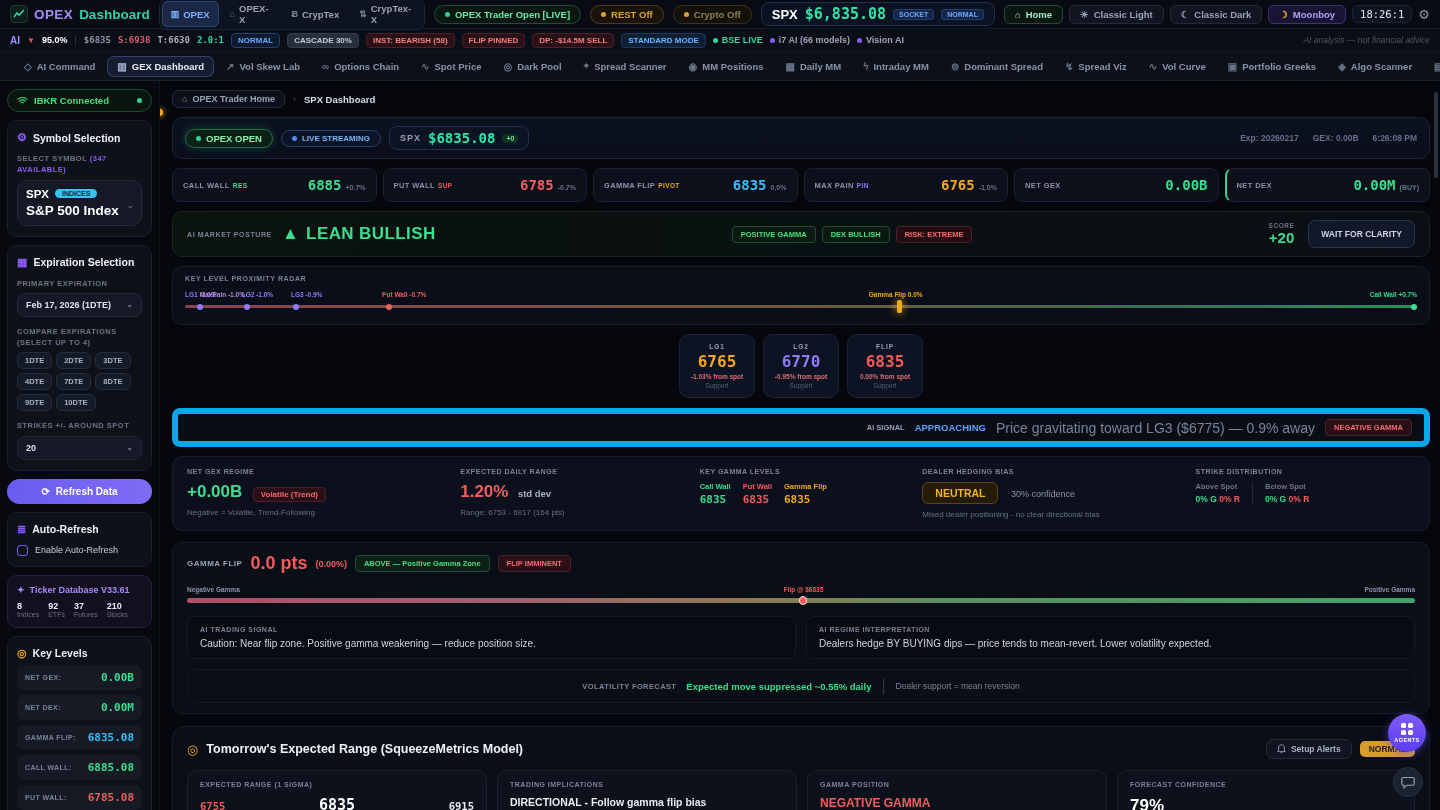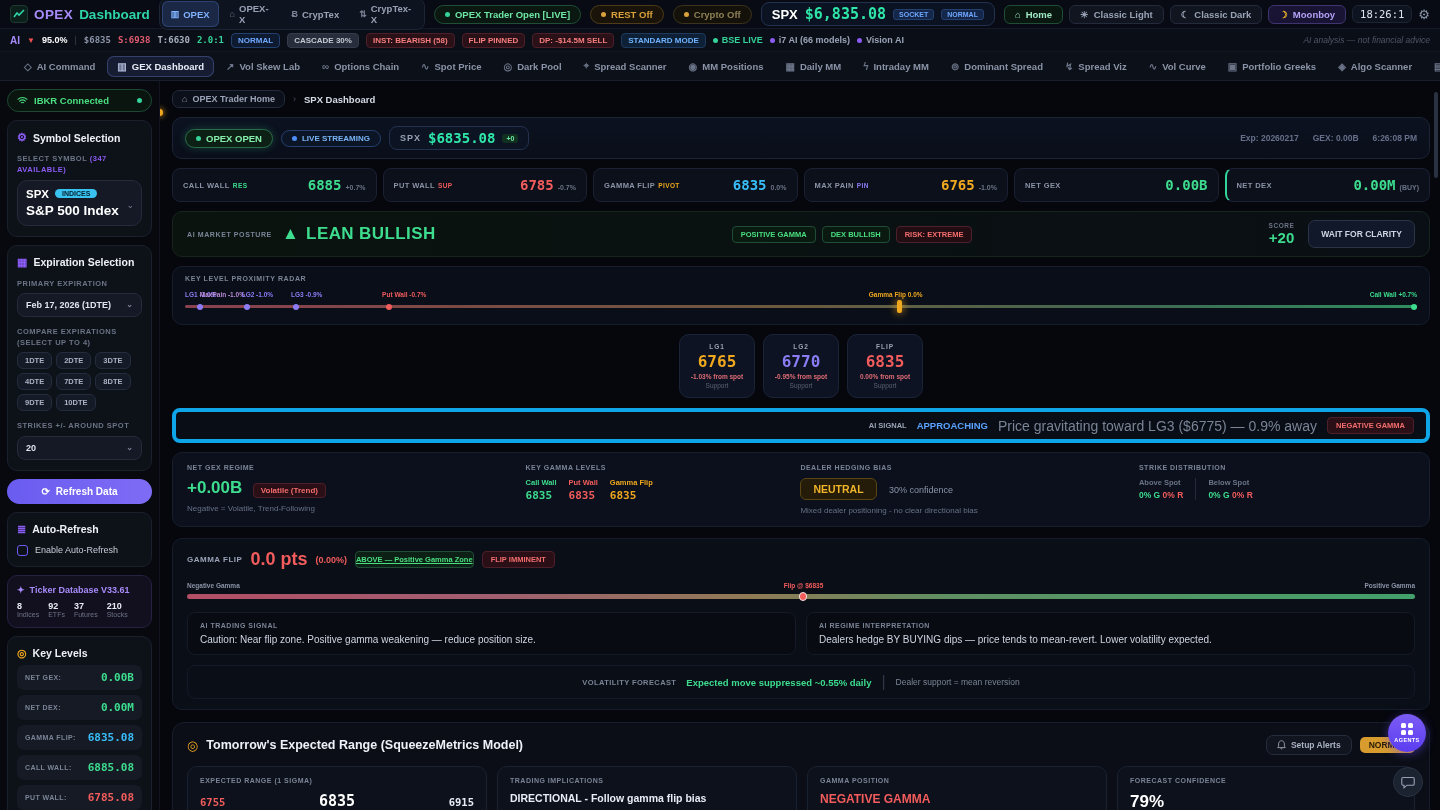--- a/index.html
+++ b/index.html
@@ -145,21 +145,21 @@
 
   .lg-row { display:flex; justify-content:center; gap:8px; margin:4px 0 10px; }
   .lg-card { width:76px; background:#0d1322; border:1px solid #1b2437; border-radius:10px; padding:8px 6px; text-align:center; position:relative; cursor:pointer; }
   .lg-card.hl { border-color:#32508f; box-shadow:0 0 0 1px #233a6b; }
   .lg-dot { position:absolute; top:-5px; right:-5px; width:10px; height:10px; border-radius:50%; background:#4f8df7; border:2px solid #0a0e18; }
   .lg-name { font-size:6.5px; font-weight:800; letter-spacing:1px; color:#9aa3b6; }
   .lg-val { font-family:"DejaVu Sans Mono",monospace; font-size:16px; font-weight:800; margin:2px 0; }
   .lg-delta { font-size:6.5px; color:#e06c75; font-weight:700; }
   .lg-type { font-size:6.5px; color:#5a6274; margin-top:2px; }
 
-  .ai-signal { display:flex; align-items:center; justify-content:flex-end; gap:10px; background:#090d15; border:4px solid #0ea5e9; border-radius:8px; padding:5px 12px; margin-bottom:9px; }
+  .ai-signal { display:flex; align-items:center; justify-content:flex-end; gap:10px; background:#090d15; border:6px solid #0ea5e9; border-radius:8px; padding:5px 12px; margin-bottom:9px; }
   .as-label { font-size:7.5px; font-weight:800; color:#9aa3b6; }
   .as-status { font-size:9.5px; font-weight:800; color:#5aa2ff; }
   .as-text { font-size:14px; color:#7a8496; }
   .as-badge { font-size:7.5px; font-weight:800; color:#f26d6d; background:#2a0f16; border:1px solid #4d1f2a; border-radius:4px; padding:3px 8px; }
 
   .regime { display:flex; gap:20px; background:#0b101c; border:1px solid #171e2e; border-radius:10px; padding:11px 14px; margin-bottom:11px; }
   .r-col { min-width:0; }
   .r-title { font-size:7px; font-weight:800; letter-spacing:.5px; color:#7a8496; margin-bottom:7px; }
   .r-big { font-size:17px; font-weight:800; }
   .r-badge-red { font-size:8px; font-weight:700; color:#f26d6d; background:#2a0f16; border:1px solid #4d1f2a; border-radius:4px; padding:2px 7px; margin-left:6px; }
@@ -174,21 +174,21 @@
   .dist-col { border-left:1px solid #222a3a; padding-left:12px; }
   .dist-col:first-child { border-left:none; padding-left:0; }
   .dist-h { font-size:7.5px; color:#6b7486; font-weight:700; margin-bottom:3px; }
   .dist-v { font-size:8.5px; font-weight:800; }
 
   .gammasec { background:#0a0e17; border:1px solid #151c2a; border-radius:10px; padding:10px 14px; margin-bottom:12px; }
   .g-head { display:flex; align-items:center; gap:8px; }
   .g-label { font-size:8px; font-weight:800; letter-spacing:.5px; color:#9aa3b6; }
   .g-val { color:#f25c5c; font-size:18px; font-weight:800; }
   .g-pct { color:#f25c5c; font-size:9px; font-weight:700; }
-  .g-zone { font-size:7.5px; font-weight:800; color:#4ade80; background:#0c2015; border:1px solid #1f4d36; border-radius:4px; padding:3px 0;text-decoration:underline; }
+  .g-zone { font-size:7.5px; font-weight:800; color:#4ade80; background:#0c2015; border:1px solid #1f4d36; border-radius:4px; padding:3px 8px; }
   .g-flipb { font-size:7.5px; font-weight:800; color:#f26d6d; background:#2a0f16; border:1px solid #4d1f2a; border-radius:4px; padding:3px 8px; }
   .g-bar-area { position:relative; margin:24px 0 6px; height:6px; }
   .g-neg { position:absolute; left:0; top:-12px; font-size:6.5px; color:#8b93a7; font-weight:700; }
   .g-pos { position:absolute; right:0; top:-12px; font-size:6.5px; color:#8b93a7; font-weight:700; }
   .g-flip-at { position:absolute; left:50.2%; top:-12px; transform:translateX(-50%); font-size:6.5px; color:#f25c5c; font-weight:800; }
   .g-bar { height:5px; border-radius:3px; background:linear-gradient(90deg,#b34e66,#a15f70 25%,#8f7a55 46%,#5f8f62 62%,#43a06b); }
   .g-marker { position:absolute; left:50.2%; top:-2.5px; transform:translateX(-50%); width:8px; height:9px; border-radius:4px; background:#f25c5c; border:1.5px solid #efe3e3; }
   .g-boxes { display:flex; gap:10px; margin-top:12px; }
   .g-box { flex:1; background:#080b12; border:1px solid #141a26; border-radius:8px; padding:9px 12px; }
   .g-box-title { font-size:7px; font-weight:800; color:#7a8496; letter-spacing:.5px; margin-bottom:5px; }
@@ -666,20 +666,26 @@
       <span class="as-badge">NEGATIVE GAMMA</span>
     </div>
 
     <div class="regime">
       <div class="r-col" style="flex:1.5">
         <div class="r-title">NET GEX REGIME</div>
         <span class="r-big c-green">+0.00B</span>
         <span class="r-badge-red">Volatile (Trend)</span>
         <div class="r-note">Negative = Volatile, Trend-Following</div>
       </div>
+      <div class="r-col" style="flex:1.3">
+        <div class="r-title">EXPECTED DAILY RANGE</div>
+        <span class="r-big c-red">1.20%</span>
+        <span class="r-suffix">std dev</span>
+        <div class="r-note">Range: 6753 - 6917 (164 pts)</div>
+      </div>
       <div class="r-col" style="flex:1.2">
         <div class="r-title">KEY GAMMA LEVELS</div>
         <div class="kg-grid">
           <div class="kg-item">
               <div class="kl c-green">Call Wall</div>
               <div class="kv c-green">6835</div>
             </div>
           <div class="kg-item">
               <div class="kl c-red">Put Wall</div>
               <div class="kv c-red">6835</div>

